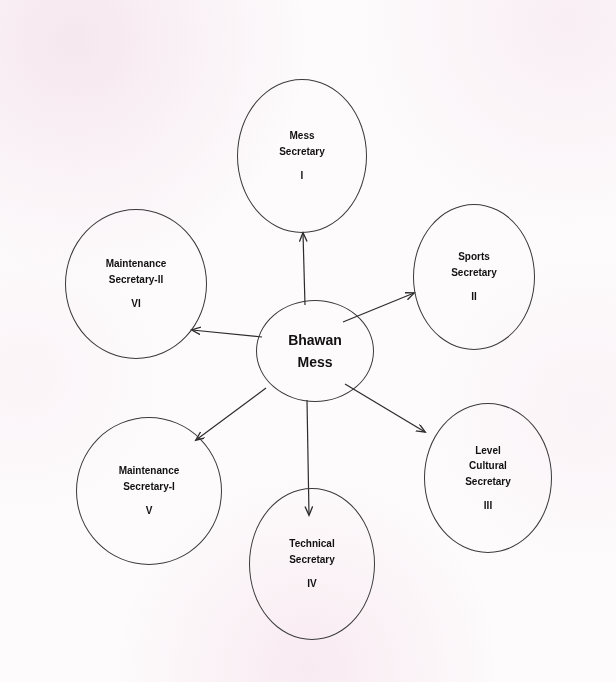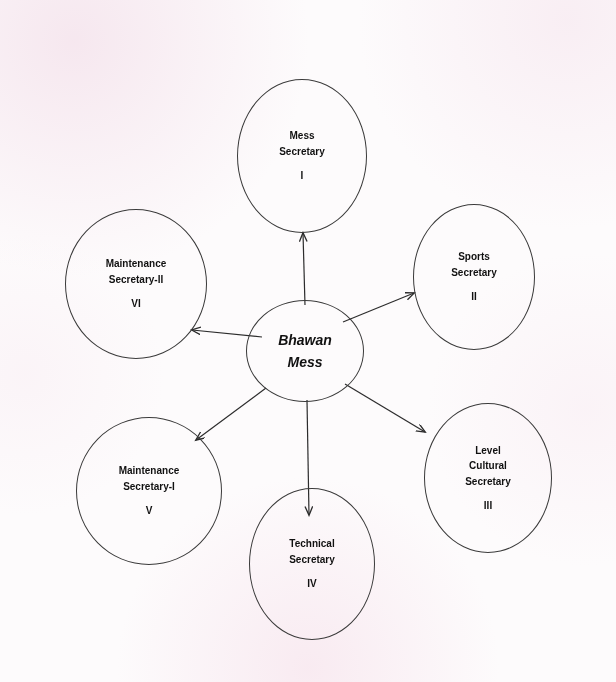--- a/index.html
+++ b/index.html
@@ -96,21 +96,21 @@
 
     <line x1="345" y1="384" x2="425" y2="432" stroke="#2c2c2c" stroke-width="1.2" marker-end="url(#arrow)"></line>
 
     <line x1="307" y1="400" x2="309" y2="515" stroke="#2c2c2c" stroke-width="1.2" marker-end="url(#arrow)"></line>
 
     <line x1="266" y1="388" x2="196" y2="440" stroke="#2c2c2c" stroke-width="1.2" marker-end="url(#arrow)"></line>
 
     <line x1="262" y1="337" x2="192" y2="330" stroke="#2c2c2c" stroke-width="1.2" marker-end="url(#arrow)"></line>
   </svg>
 
-  <div class="node center" style="left:246px; top:300px; width:118px; height:102px;font-style:italic;">
+  <div class="node center" style="left:256px; top:300px; width:118px; height:102px;">
     <span class="line">Bhawan</span>
     <span class="line">Mess</span>
   </div>
 
   <div class="node" style="left:237px; top:79px; width:130px; height:154px;">
     <span class="line">Mess</span>
     <span class="line">Secretary</span>
     <span class="roman">I</span>
   </div>
 

